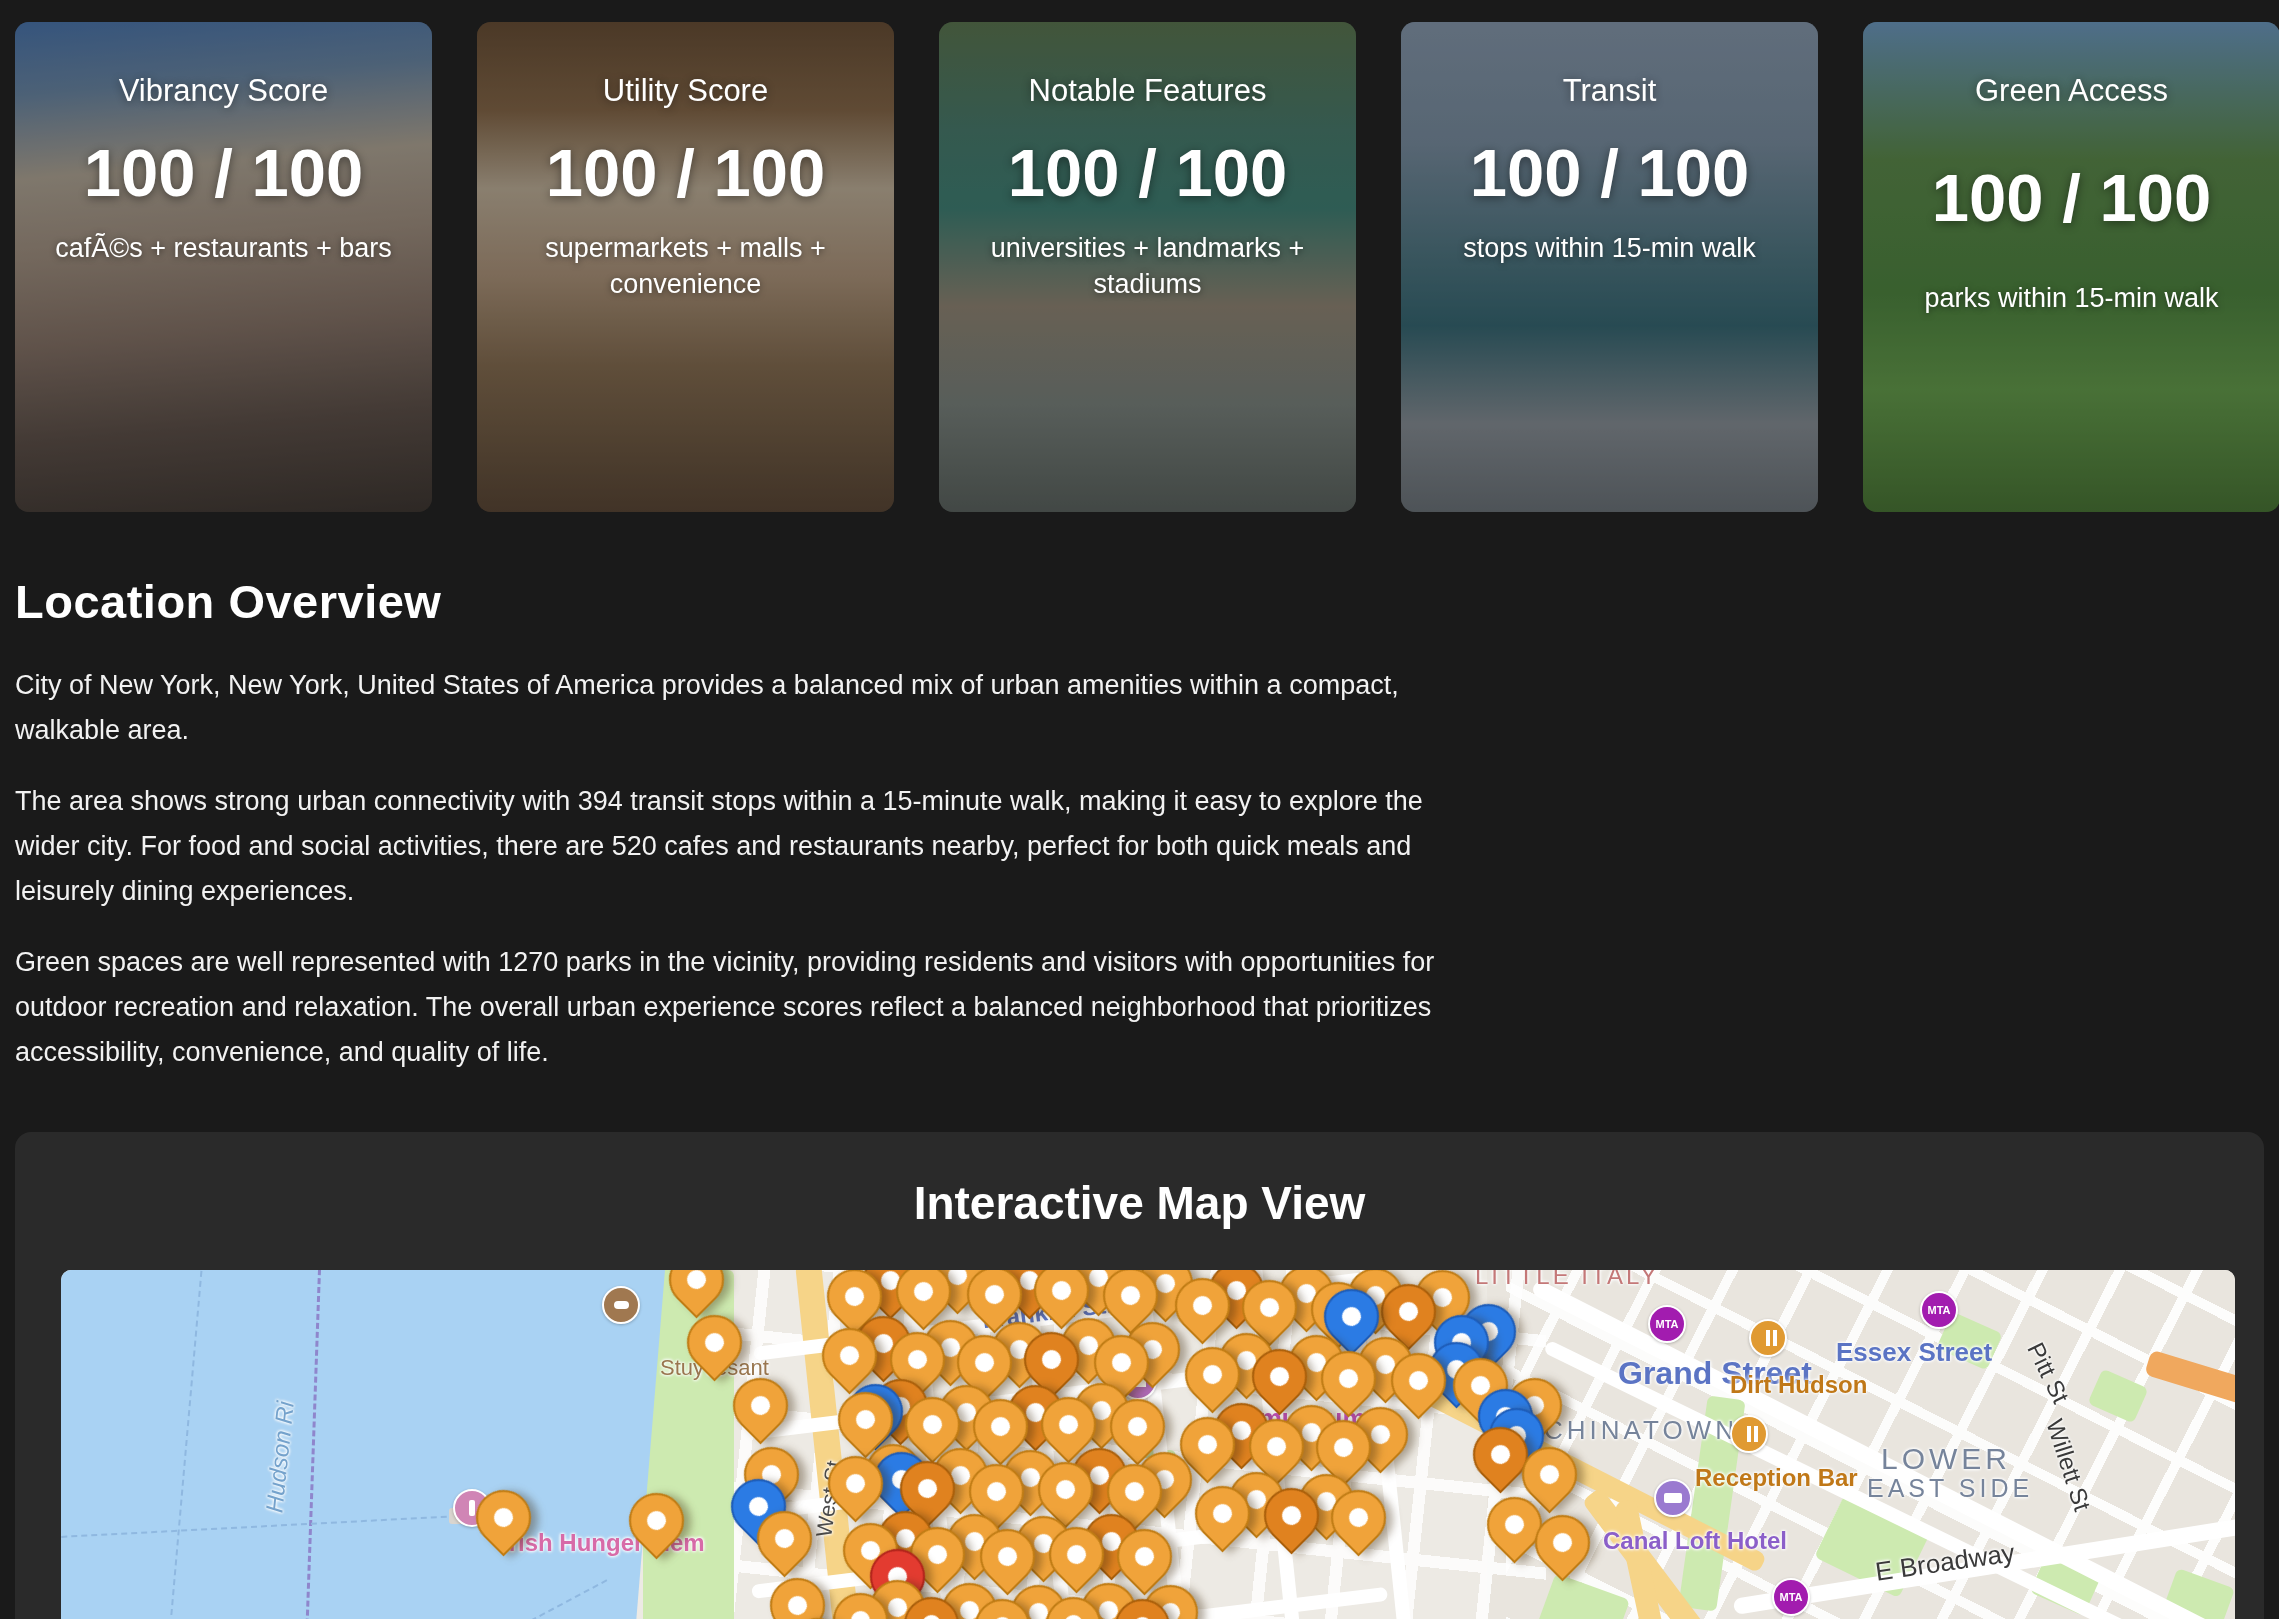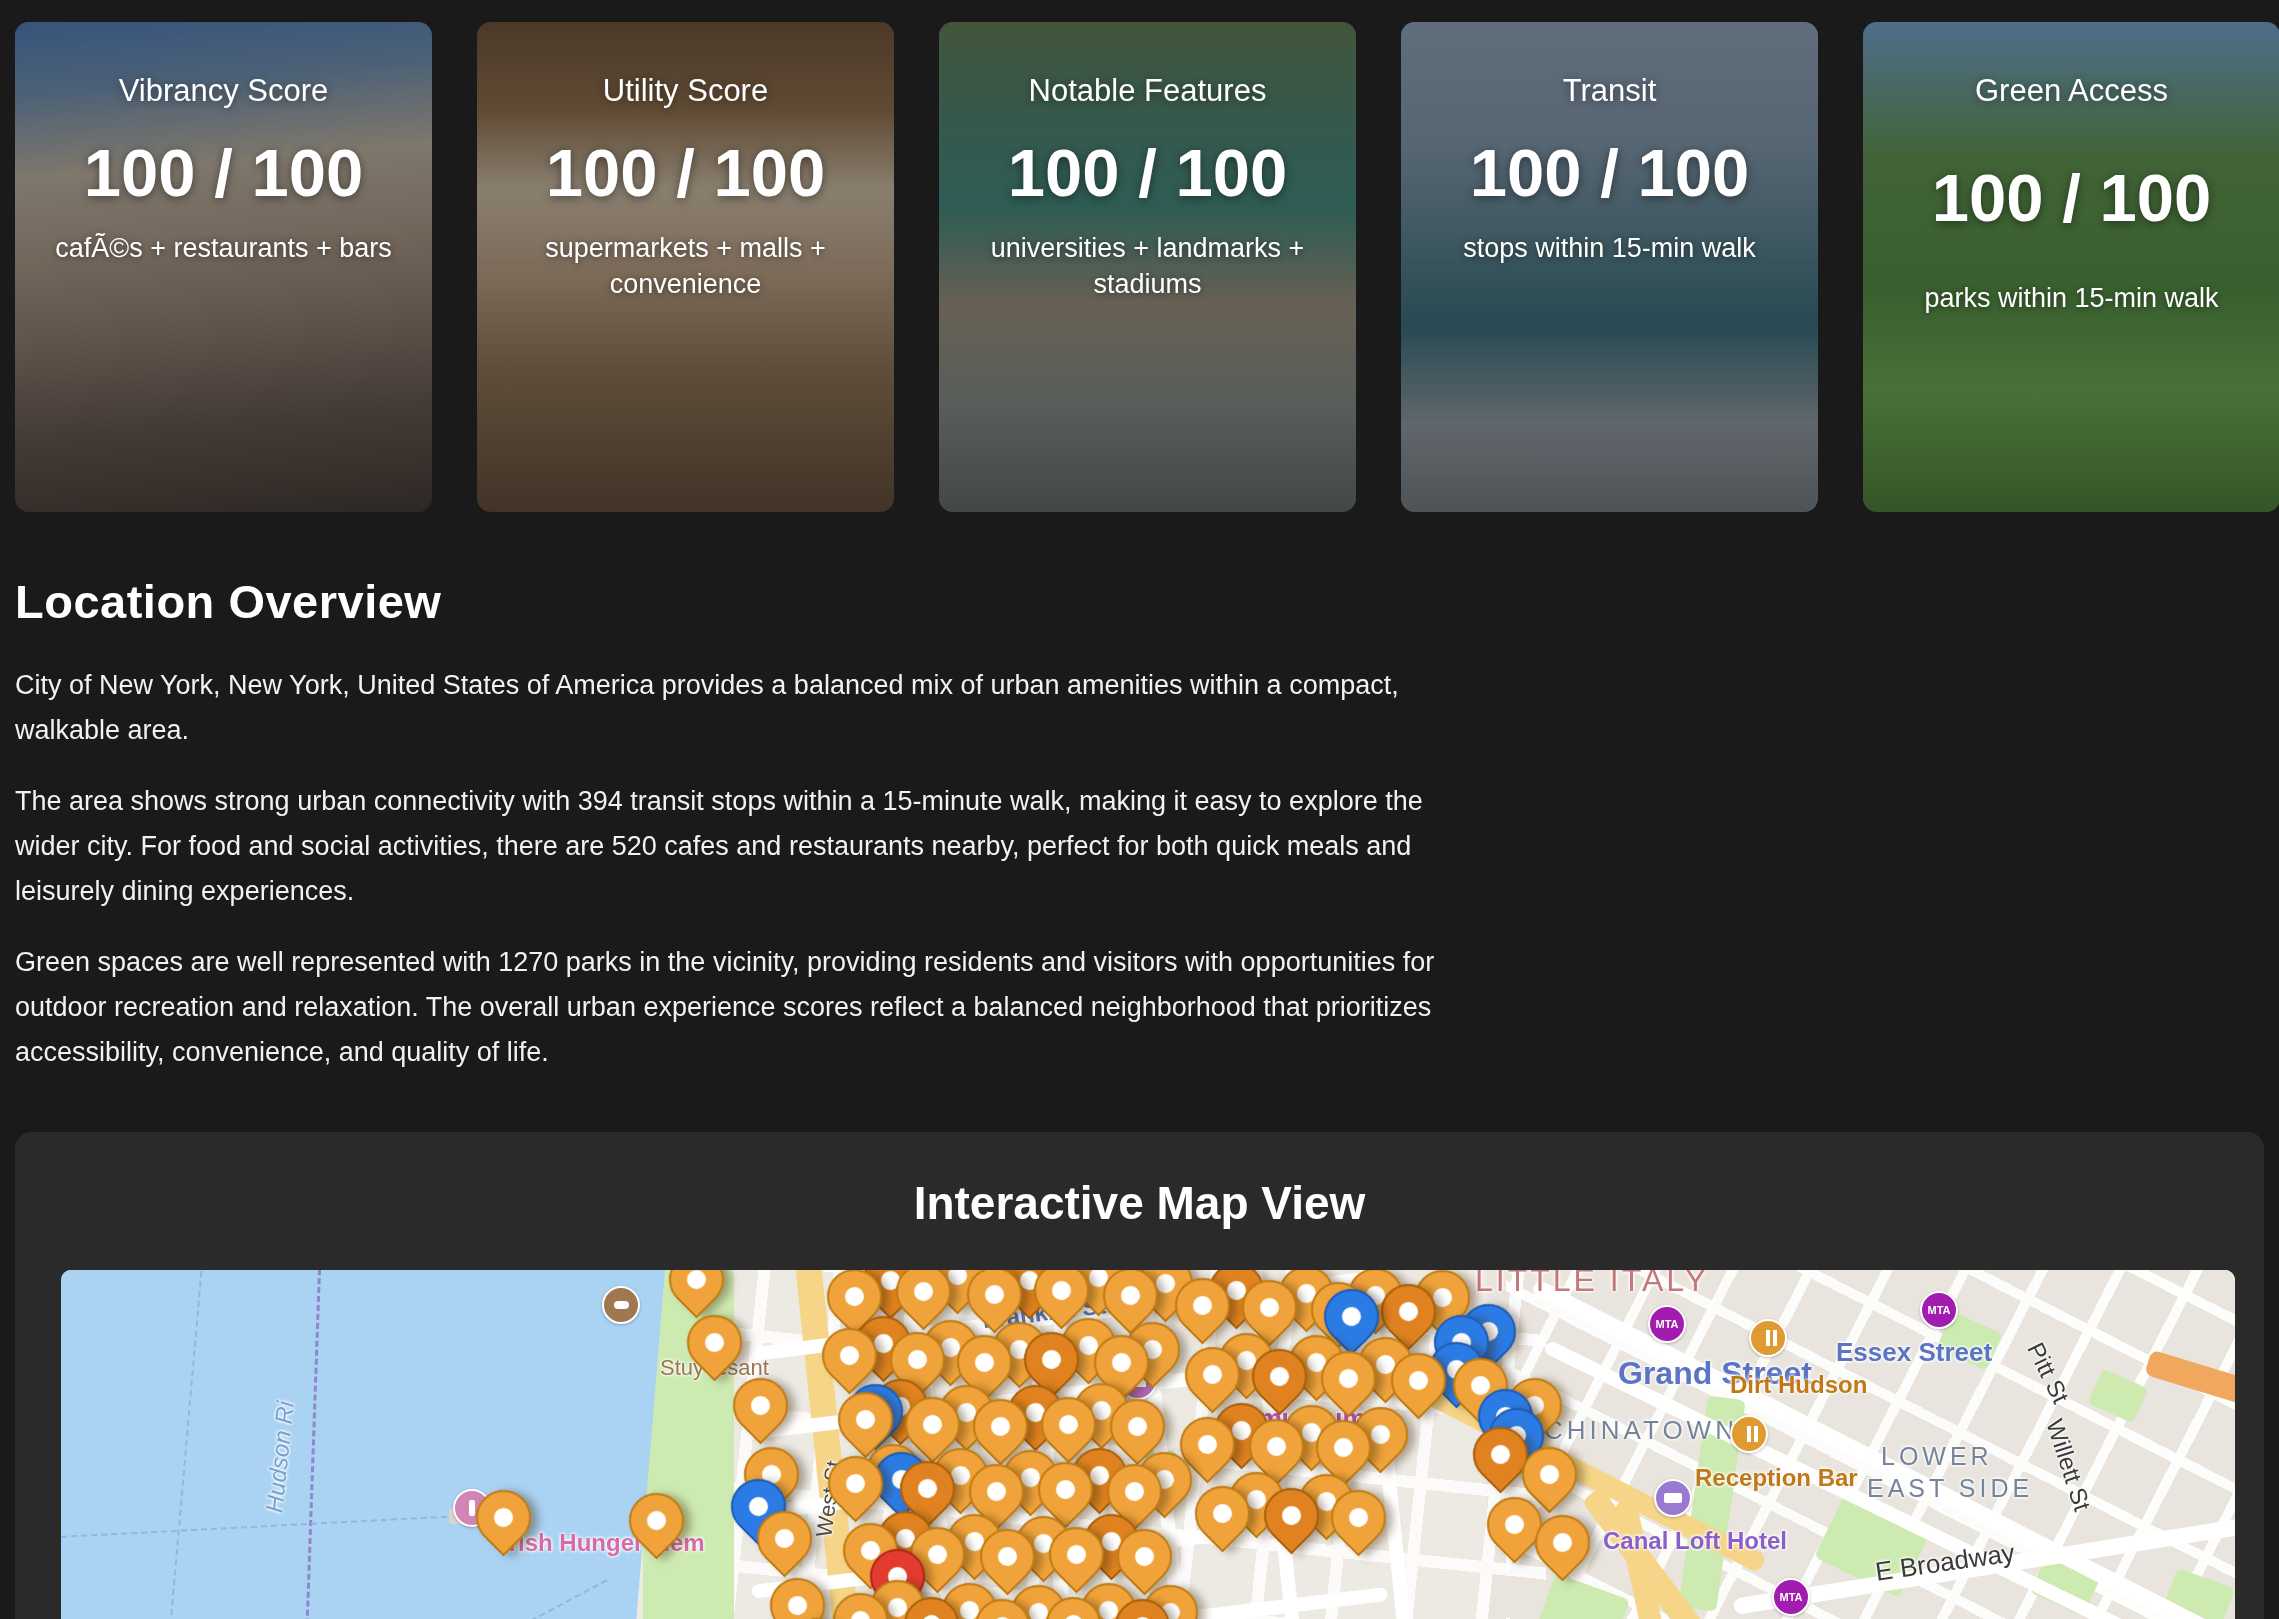--- a/index.html
+++ b/index.html
@@ -166,27 +166,27 @@
       <div class="road white" style="left: 1673px; top: 329px; width: 554px; height: 16px; transform: rotate(-9deg);"></div>
       <div class="road orange" style="left: 2087px; top: 79px; width: 327px; height: 26px; transform: rotate(17deg);"></div>
       <div class="mlabel water-l" style="left: 163px; top: 173px; font-size: 24px; transform: rotate(-84deg);">Hudson Ri</div>
       <div class="mlabel brown" style="left: 599px; top: 85px; font-size: 22px;">Stuyvesant</div>
       <div class="mlabel street" style="left: 730px; top: 216px; font-size: 22px; transform: rotate(-82deg);">West St</div>
       <div class="mlabel pinkl" style="left: 441px; top: 259px; font-size: 24px;">Irish Hunger Mem</div>
       <div class="mlabel stationlbl" style="left: 921px; top: 26px; font-size: 24px; transform: rotate(-7deg);">Franklin Street</div>
       <div class="mlabel street" style="left: 873px; top: 65px; font-size: 22px; transform: rotate(-7deg);">ay St</div>
       <div class="mlabel stationlbl" style="left: 1309px; top: 89px; font-size: 26px;">Canal</div>
       <div class="mlabel magenta" style="left: 1176px; top: 133px; font-size: 26px;">Mmuseumm</div>
-      <div class="mlabel area-red" style="left: 1414px; top: -8px; font-size: 32px;">LITTLE ITALY</div>
+      <div class="mlabel area-red" style="left: 1414px; top: -8px; font-size: 24px;">LITTLE ITALY</div>
       <div class="mlabel area" style="left: 1483px; top: 145px; font-size: 26px;">CHINATOWN</div>
       <div class="mlabel stationlbl" style="left: 1557px; top: 85px; font-size: 32px;">Grand Street</div>
       <div class="mlabel poi-orange" style="left: 1669px; top: 101px; font-size: 24px;">Dirt Hudson</div>
       <div class="mlabel stationlbl" style="left: 1775px; top: 67px; font-size: 26px;">Essex Street</div>
       <div class="mlabel poi-orange" style="left: 1634px; top: 194px; font-size: 24px;">Reception Bar</div>
-      <div class="mlabel area" style="left: 1820px; top: 172px; font-size: 25px;">LOWER</div>
+      <div class="mlabel area" style="left: 1820px; top: 172px; font-size: 30px;">LOWER</div>
       <div class="mlabel area" style="left: 1806px; top: 204px; font-size: 25px;">EAST SIDE</div>
       <div class="mlabel poi-purple" style="left: 1542px; top: 257px; font-size: 24px;">Canal Loft Hotel</div>
       <div class="mlabel street-big" style="left: 1814px; top: 277px; font-size: 26px; transform: rotate(-8deg);">E Broadway</div>
       <div class="mlabel street-big" style="left: 1955px; top: 89px; font-size: 24px; transform: rotate(64deg);">Pitt St</div>
       <div class="mlabel street-big" style="left: 1960px; top: 181px; font-size: 24px; transform: rotate(72deg);">Willett St</div>
       <div class="poi mta" style="left: 1587px; top: 35px;">MTA</div>
       <div class="poi mta" style="left: 1859px; top: 21px;">MTA</div>
       <div class="poi mta" style="left: 1711px; top: 308px;">MTA</div>
       <div class="poi rest" style="left: 1688px; top: 49px;"></div>
       <div class="poi rest" style="left: 1669px; top: 145px;"></div>

